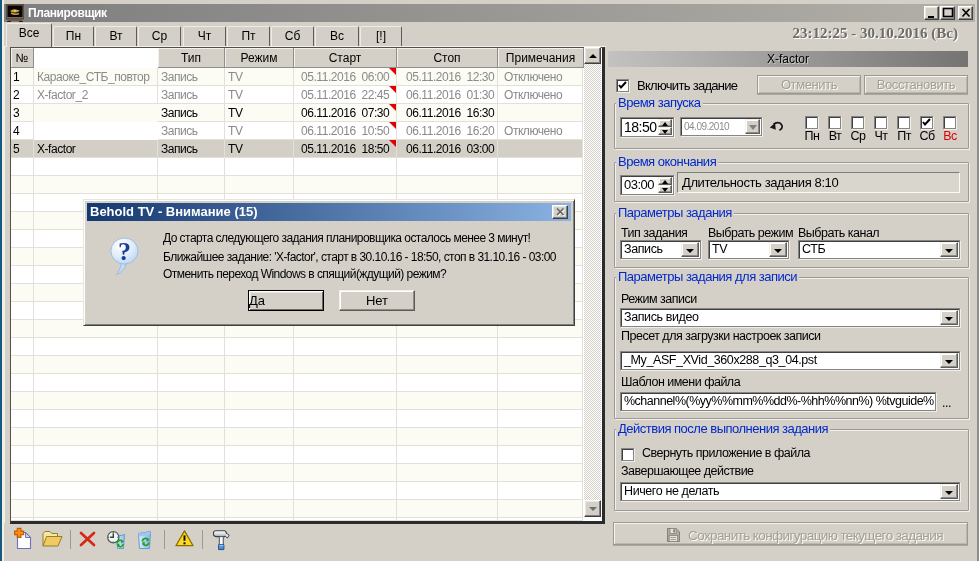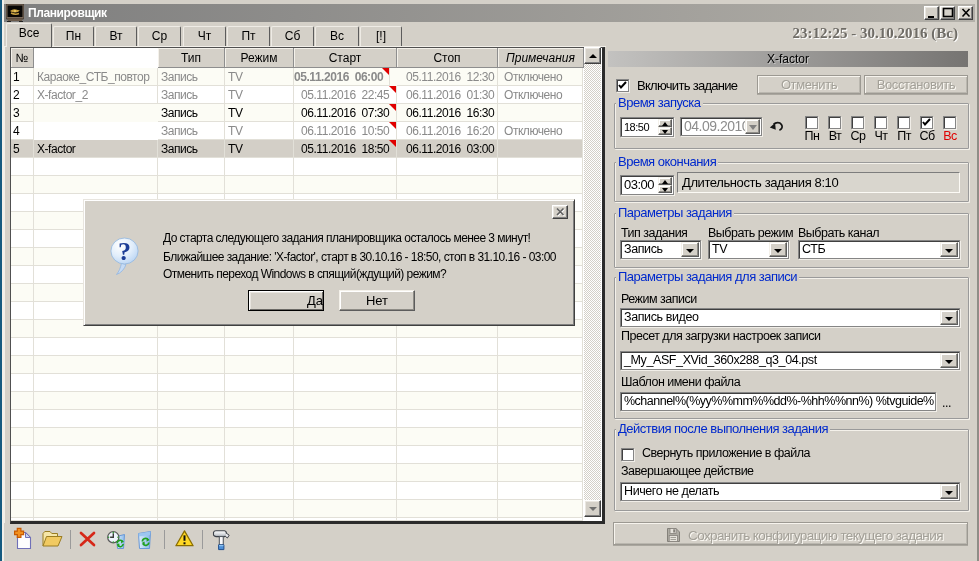--- a/index.html
+++ b/index.html
@@ -145,28 +145,28 @@
 <div class="abs tab" style="left:360px;width:42px;">[!]</div>
 
 <div class="abs" id="pane"></div>
 <div class="abs" id="tablebox">
 
   <div class="abs hcell" style="left:0;width:23px;">№</div>
   <div class="abs hcell" style="left:147px;width:67px;">Тип</div>
   <div class="abs hcell" style="left:214px;width:69px;">Режим</div>
   <div class="abs hcell" style="left:283px;width:103px;">Старт</div>
   <div class="abs hcell" style="left:386px;width:101px;">Стоп</div>
-  <div class="abs hcell" style="left:487px;width:86px;font-style:italic;">Примечания</div>
+  <div class="abs hcell" style="left:487px;width:86px;">Примечания</div>
 
 <div class="abs row odd" style="top:20px;">
 <div class="cell cbot" style="left:0px;width:23px;padding-left:2px;">1</div>
 <div class="cell cbot gray" style="left:23px;width:124px;padding-left:3px;">Караоке_СТБ_повтор</div>
 <div class="cell cbot gray" style="left:147px;width:67px;padding-left:3px;">Запись</div>
 <div class="cell cbot gray" style="left:214px;width:69px;padding-left:3px;">TV</div>
-<div class="cell cbot gray" style="left:276px;width:103px;padding-left:7px;font-weight:bold;">05.11.2016&nbsp;&nbsp;06:00<div class="tri"></div></div>
+<div class="cell cbot gray" style="left:283px;width:103px;padding-left:7px;">05.11.2016&nbsp;&nbsp;06:00<div class="tri"></div></div>
 <div class="cell cbot gray" style="left:386px;width:101px;padding-left:9px;">05.11.2016&nbsp;&nbsp;12:30</div>
 <div class="cell cbot gray" style="left:487px;width:85px;padding-left:6px;">Отключено</div>
 </div>
 <div class="abs row even" style="top:38px;">
 <div class="cell cbot" style="left:0px;width:23px;padding-left:2px;">2</div>
 <div class="cell cbot gray" style="left:23px;width:124px;padding-left:3px;">X-factor_2</div>
 <div class="cell cbot gray" style="left:147px;width:67px;padding-left:3px;">Запись</div>
 <div class="cell cbot gray" style="left:214px;width:69px;padding-left:3px;">TV</div>
 <div class="cell cbot gray" style="left:283px;width:103px;padding-left:7px;">05.11.2016&nbsp;&nbsp;22:45<div class="tri"></div></div>
 <div class="cell cbot gray" style="left:386px;width:101px;padding-left:9px;">06.11.2016&nbsp;&nbsp;01:30</div>
@@ -403,29 +403,29 @@
       <path d="M2 5 L4 7.5 L9 2" stroke="#000" stroke-width="2" fill="none"></path>
     </svg>
 </div>
 <div class="abs lab" style="left:637px;top:78px;font-size:13px;letter-spacing:-0.7px;">Включить задание</div>
 <div class="abs softbtn" style="left:757px;top:75px;width:104px;height:19px;text-align:center;font-size:13px;letter-spacing:-0.4px;line-height:18px;">Отменить</div>
 <div class="abs softbtn" style="left:864px;top:75px;width:104px;height:19px;text-align:center;font-size:13px;letter-spacing:-0.4px;line-height:18px;">Восстановить</div>
 
 <div class="abs grp" style="top:103px;height:46px;">
   <div class="grplab">Время запуска</div>
 </div>
-<div class="abs sunk" style="left:620px;top:117px;width:54px;height:20px;font-size:11px;letter-spacing:-0.5px;line-height:18px;padding-left:3px;">18:50
+<div class="abs sunk" style="left:620px;top:117px;width:54px;height:20px;font-size:14px;letter-spacing:-0.5px;line-height:18px;padding-left:3px;">18:50
   <div class="dbtn" style="right:1px;top:1px;width:14px;height:8px;">
       <div class="abs" style="left:3px;top:2px;width:0;height:0;border-left:3px solid transparent;border-right:3px solid transparent;border-bottom:4px solid #000;"></div>
     </div>
   <div class="dbtn" style="right:1px;bottom:1px;width:14px;height:8px;">
       <div class="abs" style="left:3px;top:2px;width:0;height:0;border-left:3px solid transparent;border-right:3px solid transparent;border-top:4px solid #000;"></div>
     </div>
 </div>
-<div class="abs sunk disab" style="left:680px;top:117px;width:82px;height:19px;font-size:14px;letter-spacing:-0.5px;line-height:17px;padding-left:3px;background:#fff;">04.09.2010
+<div class="abs sunk disab" style="left:680px;top:117px;width:82px;height:19px;font-size:10px;letter-spacing:-0.5px;line-height:17px;padding-left:3px;background:#fff;">04.09.2010
   <div class="dbtn" style="right:1px;top:1px;width:15px;height:15px;">
       <div class="darr" style="left:3px;top:5px;border-top-color:#808080;"></div>
     </div>
 </div>
 <svg class="abs" style="left:769px;top:121px;" width="15" height="11" viewBox="0 0 15 11">
   <path d="M4.6 3.4 C6.8 0.9 10.8 1.1 12.4 3.4 C14 5.7 13 8.2 10.4 9.2" fill="none" stroke="#151515" stroke-width="1.75"></path>
   <path d="M0.8 6.4 L6 1.9 L6.8 8.8 Z" fill="#151515"></path>
 </svg>
 <div class="abs cbox" style="left:805px;top:116px;"></div>
 <div class="abs lab" style="left:801px;top:129px;width:22px;text-align:center;">Пн</div>
@@ -570,20 +570,21 @@
   <path d="M2.5 3.5 Q3 1.8 5 1.8 L13.5 1.8 Q15 2.2 15.3 3.2 L15.3 6.2 Q15 7.4 13.5 7.6 L5 7.6 Q3 7.4 2.5 6 Z" fill="url(#hh)" stroke="#3c4148" stroke-width="1.1"></path>
   <path d="M14.8 3.8 L18.2 6.2 L16.4 9 L14.2 7.2" fill="#e8eaee" stroke="#3c4148" stroke-width="1"></path>
   <rect x="8.3" y="7.6" width="4" height="8.2" fill="#eceef2" stroke="#50555c" stroke-width="1"></rect>
   <rect x="9.4" y="8" width="1.2" height="7.6" fill="#fff"></rect>
   <path d="M7.6 15.8 H12.9 V20.6 H7.6 Z" fill="#4e90d8" stroke="#24508c" stroke-width="1"></path>
   <path d="M7.9 16.1 L12.6 16.1 L12.2 17.2 L8.2 17.2 Z" fill="#8cc0ee"></path>
 </svg>
 </div>
 
 <div class="abs" id="dialog">
+  <div class="abs" id="dlgtitle">Behold TV - Внимание (15)</div>
   <div class="abs winbtn" style="right:6px;top:5px;width:16px;height:14px;">
     <svg width="14" height="12" style="position:absolute;left:0;top:0">
         <path d="M4 2.5 L10.5 9 M10.5 2.5 L4 9" stroke="#fff" stroke-width="1.6" transform="translate(0.8,0.8)"></path>
         <path d="M4 2.5 L10.5 9 M10.5 2.5 L4 9" stroke="#5e5e5e" stroke-width="1.6"></path>
       </svg>
   </div>
   <svg class="abs" style="left:26px;top:37px;" width="34" height="40" viewBox="0 0 34 40">
     <defs>
       <radialGradient id="bub" cx="0.36" cy="0.28" r="0.95">
         <stop offset="0" stop-color="#ffffff"></stop>
@@ -592,15 +593,15 @@
         <stop offset="1" stop-color="#94bce9"></stop>
       </radialGradient>
     </defs>
     <path d="M11.5 26 C10.5 31 9 34.5 6.5 37.5 C11 36 14.5 32 16 27.5 Z" fill="#c6dbf4" stroke="#8fb4e2" stroke-width="0.8"></path>
     <ellipse cx="14.5" cy="14" rx="13.6" ry="13" fill="url(#bub)" stroke="#98badf" stroke-width="0.9"></ellipse>
     <text x="14.5" y="23" font-family="Liberation Serif" font-size="26" font-weight="bold" fill="#1c3d96" text-anchor="middle">?</text>
   </svg>
   <div class="abs dlgline" style="left:79px;top:31px;">До старта следующего задания планировщика осталось менее 3 минут!</div>
   <div class="abs dlgline" style="left:79px;top:50px;">Ближайшее задание: 'X-factor', старт в 30.10.16 - 18:50, стоп в 31.10.16 - 03:00</div>
   <div class="abs dlgline" style="left:79px;top:67px;">Отменить переход Windows в спящий(ждущий) режим?</div>
-  <div class="abs" style="left:164px;top:90px;width:76px;height:21px;background:#d4d0c8;border:1px solid #000;box-shadow:inset 1px 1px 0 #fff, inset -1px -1px 0 #6c6a66, inset 2px 2px 0 #e8e5df;text-align:right;font-size:13px;line-height:20px;">Да</div>
+  <div class="abs" style="left:164px;top:90px;width:76px;height:21px;background:#d4d0c8;border:1px solid #000;box-shadow:inset 1px 1px 0 #fff, inset -1px -1px 0 #6c6a66, inset 2px 2px 0 #e8e5df;text-align:left;font-size:13px;line-height:20px;">Да</div>
   <div class="abs btn3d" style="left:255px;top:90px;width:76px;height:21px;text-align:center;font-size:13px;line-height:20px;">Нет</div>
 </div>
 
 </body></html>

